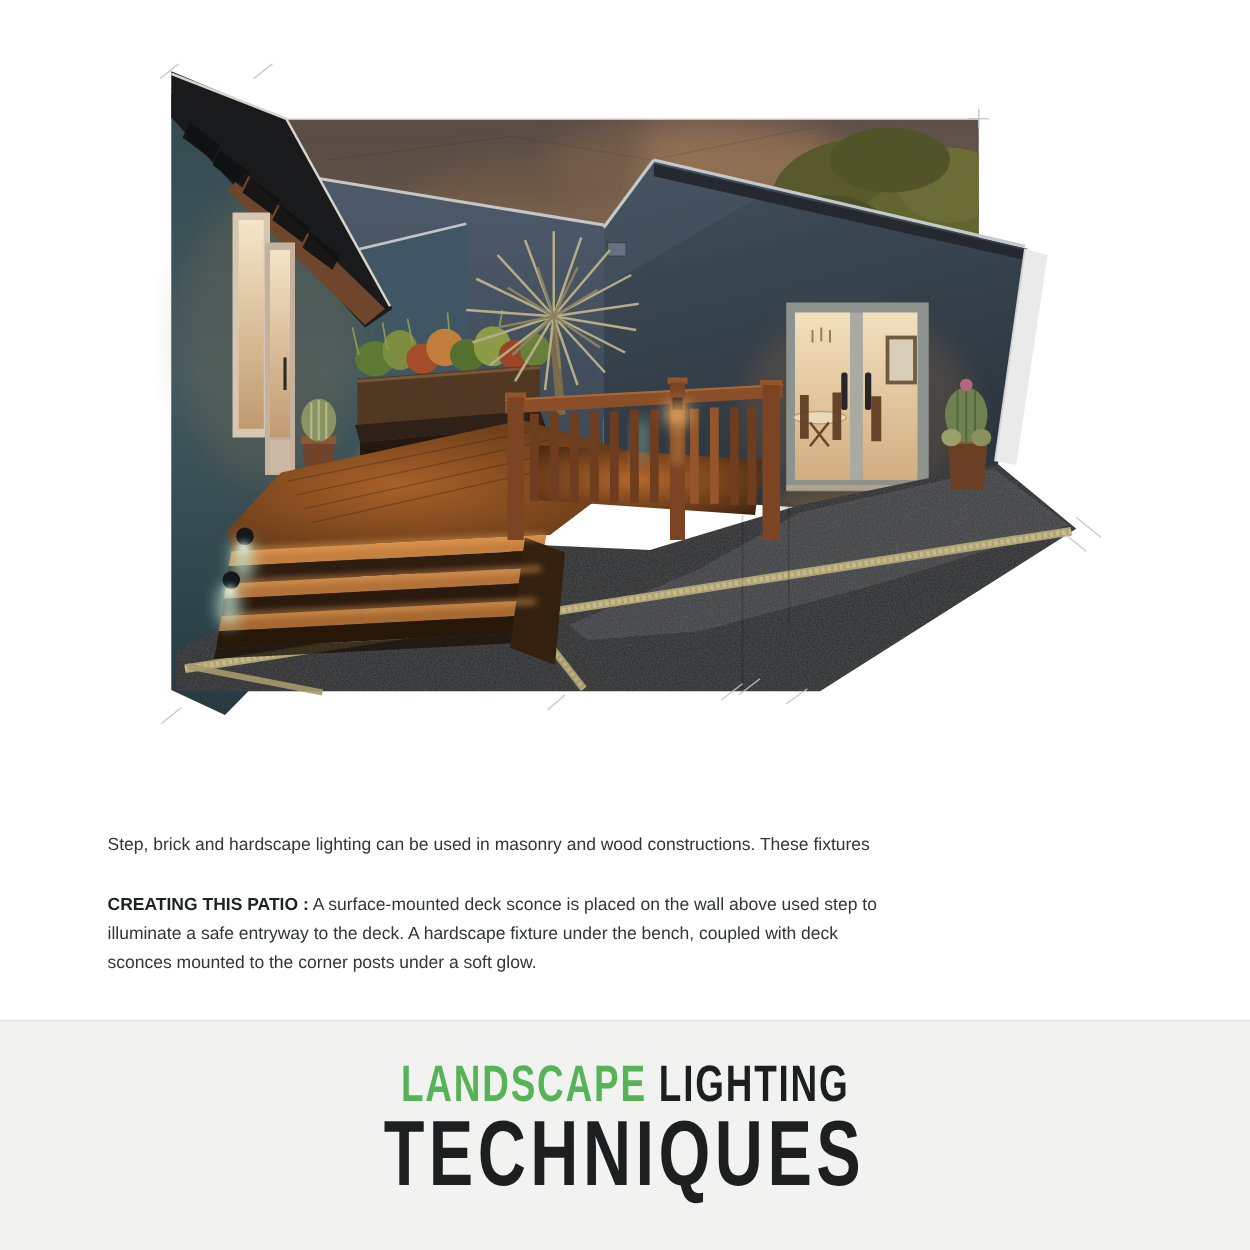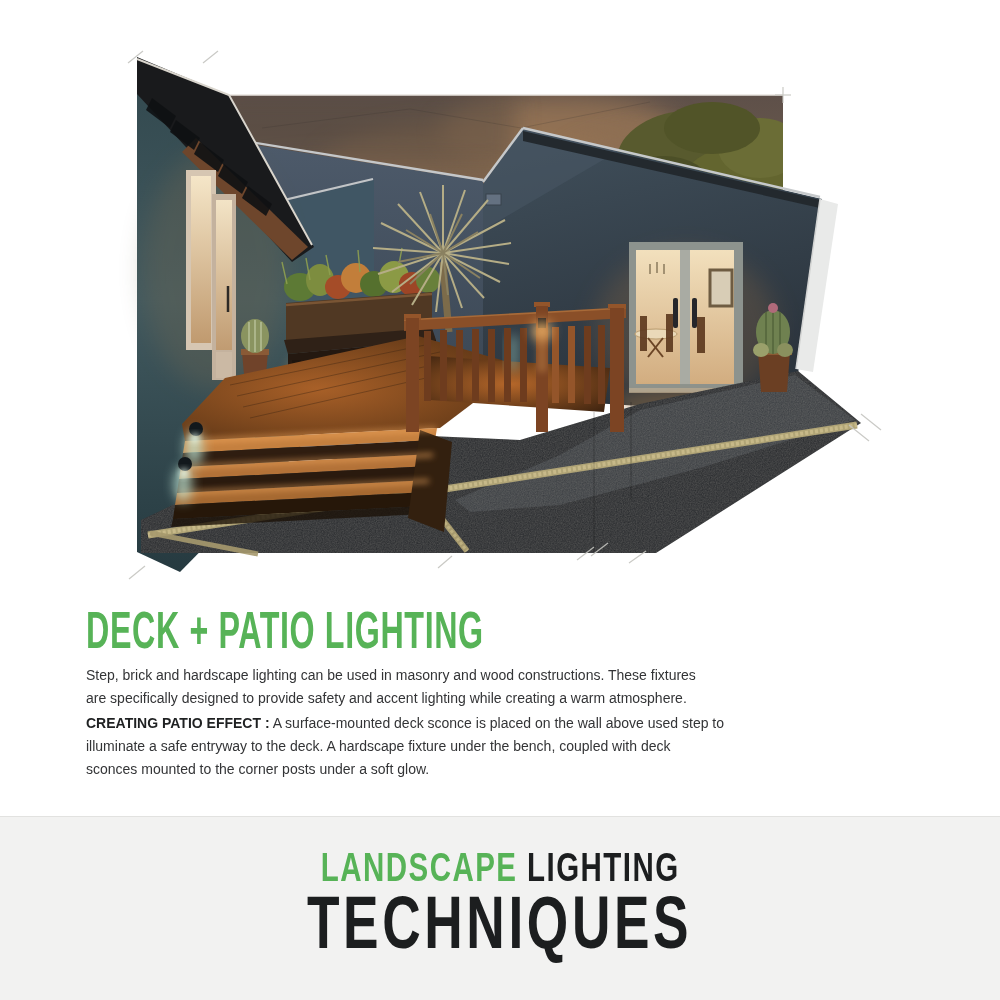--- a/index.html
+++ b/index.html
@@ -386,31 +386,27 @@
       <line x1="452" y1="556" x2="438" y2="568"></line>
       <line x1="594" y1="547" x2="577" y2="560"></line>
           <line x1="608" y1="543" x2="591" y2="556"></line>
       <line x1="646" y1="551" x2="629" y2="563"></line>
       <line x1="849" y1="425" x2="869" y2="441"></line>
           <line x1="861" y1="414" x2="881" y2="430"></line>
     </g>
   </svg>
   </div>
 
-  <div class="heading">
-    <span class="scale">DECK + PATIO LIGHTING</span>
-  </div>
 
   <div class="para para1">
     <div class="line">Step, brick and hardscape lighting can be used in masonry and wood constructions. These fixtures</div>
-    <div class="line">are specifically designed to provide safety and accent lighting while creating a warm atmosphere.</div>
   </div>
 
   <div class="para para2">
-    <div class="line"><span class="bold">CREATING PATIO EFFECT :</span><span> A surface-mounted deck sconce is placed on the wall above used step to</span></div>
+    <div class="line"><span class="bold">CREATING THIS PATIO :</span><span> A surface-mounted deck sconce is placed on the wall above used step to</span></div>
     <div class="line">illuminate a safe entryway to the deck. A hardscape fixture under the bench, coupled with deck</div>
     <div class="line">sconces mounted to the corner posts under a soft glow.</div>
   </div>
 
   <div class="footer">
     <div class="brand-line">
       <span class="scale"><span class="brand-green">LANDSCAPE</span><span class="brand-dark">&nbsp;<span>LIGHTING</span></span></span>
     </div>
     <div class="tech-line">
       <span class="scale">TECHNIQUES</span>

